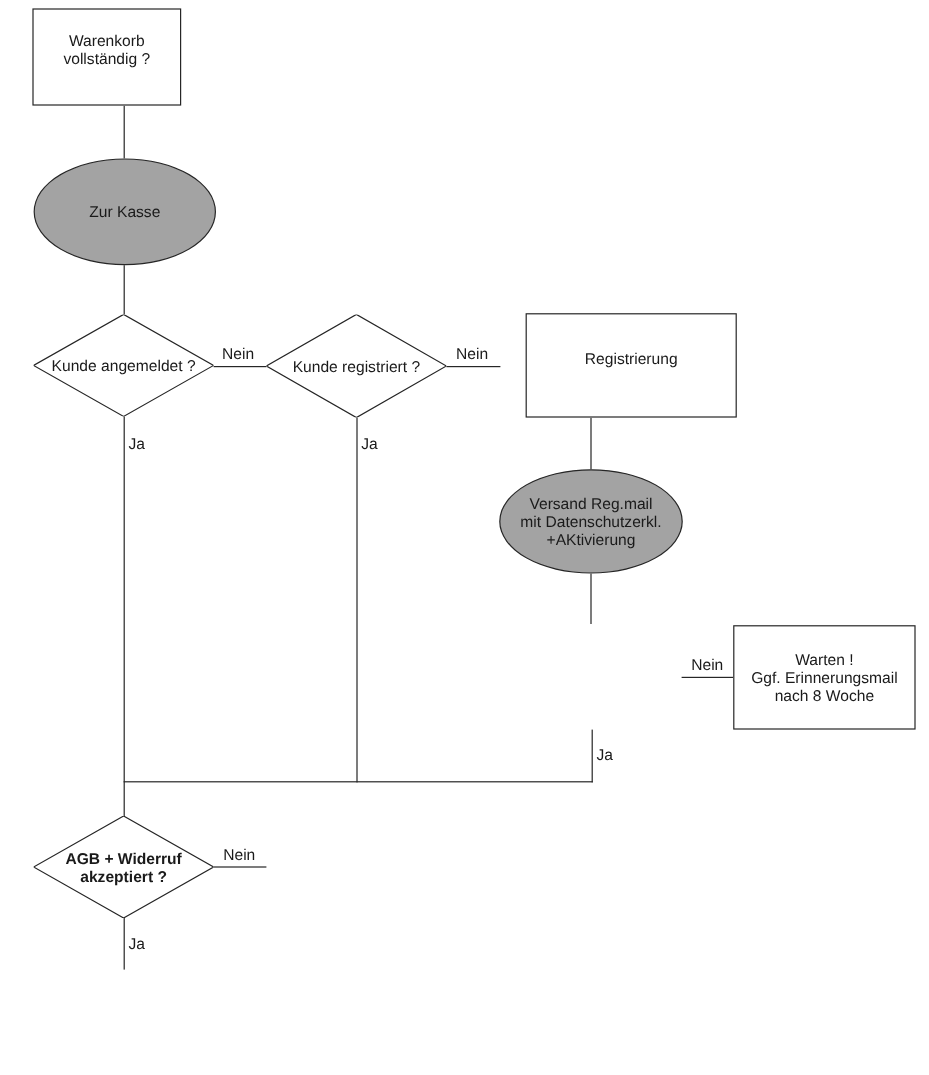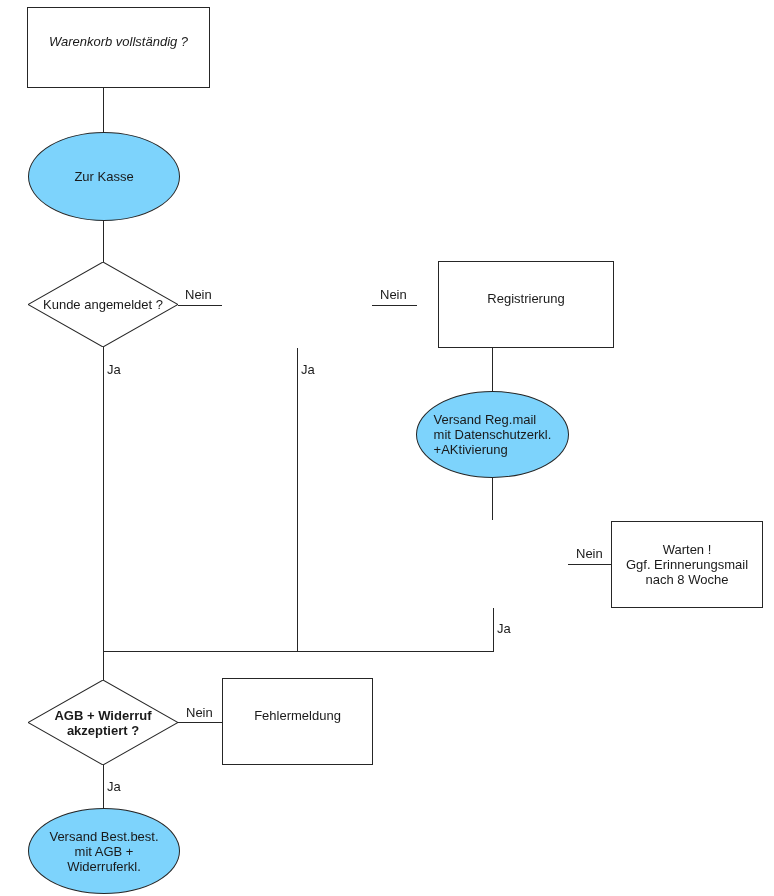--- a/index.html
+++ b/index.html
@@ -23,27 +23,27 @@
     align-items: center;
     justify-content: center;
     text-align: center;
   }
   .node-rect.raise { padding-bottom: 13px; }
   .node-ellipse {
     position: absolute;
     box-sizing: border-box;
     border: 1px solid #262626;
     border-radius: 50%;
-    background: #7dd3fc;
+    background: #a3a3a3;
     display: flex;
     align-items: center;
     justify-content: center;
     text-align: center;
   }
-  .node-ellipse .left-block { text-align: left; }
+  .node-ellipse .left-block { text-align: center; }
   .node-diamond { position: absolute; }
   .node-diamond svg { position: absolute; left: 0; top: 0; width: 100%; height: 100%; }
   .diamond-label {
     position: absolute;
     left: 0; top: 0; right: 0; bottom: 0;
     display: flex;
     flex-direction: column;
     align-items: center;
     justify-content: center;
     text-align: center;
@@ -63,37 +63,45 @@
   <div class="line" style="left:492px; top:348px; width:1px;  height:43px;"></div>
   <div class="line" style="left:492px; top:478px; width:1px;  height:42px;"></div>
   <div class="line" style="left:568px; top:564px; width:43px; height:1px;"></div>
   <div class="line" style="left:493px; top:608px; width:1px;  height:44px;"></div>
   <div class="line" style="left:103px; top:651px; width:391px; height:1px;"></div>
   <div class="line" style="left:297px; top:348px; width:1px;  height:304px;"></div>
   <div class="line" style="left:103px; top:347px; width:1px;  height:333px;"></div>
   <div class="line" style="left:178px; top:722px; width:44px; height:1px;"></div>
   <div class="line" style="left:103px; top:765px; width:1px;  height:43px;"></div>
 
-  <div class="node-rect raise" style="left:27px; top:7px; width:183px; height:81px;font-style:italic;">
+  <div class="node-rect raise" style="left:27px; top:7px; width:124px; height:81px;">
     <span>Warenkorb vollständig ?</span>
   </div>
 
   <div class="node-ellipse" style="left:28px; top:132px; width:152px; height:89px;">
     <span>Zur Kasse</span>
   </div>
 
   <div class="node-diamond" style="left:28px; top:262px; width:150px; height:85px;">
     <svg viewBox="0 0 100 100" preserveAspectRatio="none">
       <polygon points="50,0 100,50 50,100 0,50" fill="#ffffff" stroke="#262626" stroke-width="1" vector-effect="non-scaling-stroke"></polygon>
     </svg>
     <div class="diamond-label">
       <span>Kunde angemeldet ?</span>
     </div>
   </div>
 
+  <div class="node-diamond" style="left:222px; top:262px; width:150px; height:86px;">
+    <svg viewBox="0 0 100 100" preserveAspectRatio="none">
+      <polygon points="50,0 100,50 50,100 0,50" fill="#ffffff" stroke="#262626" stroke-width="1" vector-effect="non-scaling-stroke"></polygon>
+    </svg>
+    <div class="diamond-label">
+      <span>Kunde registriert ?</span>
+    </div>
+  </div>
 
   <div class="node-rect raise" style="left:438px; top:261px; width:176px; height:87px;">
     <span>Registrierung</span>
   </div>
 
   <div class="node-ellipse" style="left:416px; top:391px; width:153px; height:87px;">
     <div class="left-block">
       <div>Versand Reg.mail</div>
       <div>mit Datenschutzerkl.</div>
       <div>+AKtivierung</div>
@@ -112,31 +120,21 @@
   <div class="node-diamond" style="left:28px; top:680px; width:150px; height:85px;font-weight:bold;">
     <svg viewBox="0 0 100 100" preserveAspectRatio="none">
       <polygon points="50,0 100,50 50,100 0,50" fill="#ffffff" stroke="#262626" stroke-width="1" vector-effect="non-scaling-stroke"></polygon>
     </svg>
     <div class="diamond-label">
       <div>AGB + Widerruf</div>
       <div>akzeptiert ?</div>
     </div>
   </div>
 
-  <div class="node-rect raise" style="left:222px; top:678px; width:151px; height:87px;">
-    <span>Fehlermeldung</span>
-  </div>
 
-  <div class="node-ellipse" style="left:28px; top:808px; width:152px; height:86px;">
-    <div>
-      <div>Versand Best.best.</div>
-      <div>mit AGB +</div>
-      <div>Widerruferkl.</div>
-    </div>
-  </div>
 
   <div class="edge-label" style="left:185px; top:287px;">Nein</div>
   <div class="edge-label" style="left:107px; top:362px;">Ja</div>
   <div class="edge-label" style="left:380px; top:287px;">Nein</div>
   <div class="edge-label" style="left:301px; top:362px;">Ja</div>
   <div class="edge-label" style="left:576px; top:546px;">Nein</div>
   <div class="edge-label" style="left:497px; top:621px;">Ja</div>
   <div class="edge-label" style="left:186px; top:705px;">Nein</div>
   <div class="edge-label" style="left:107px; top:779px;">Ja</div>
 

